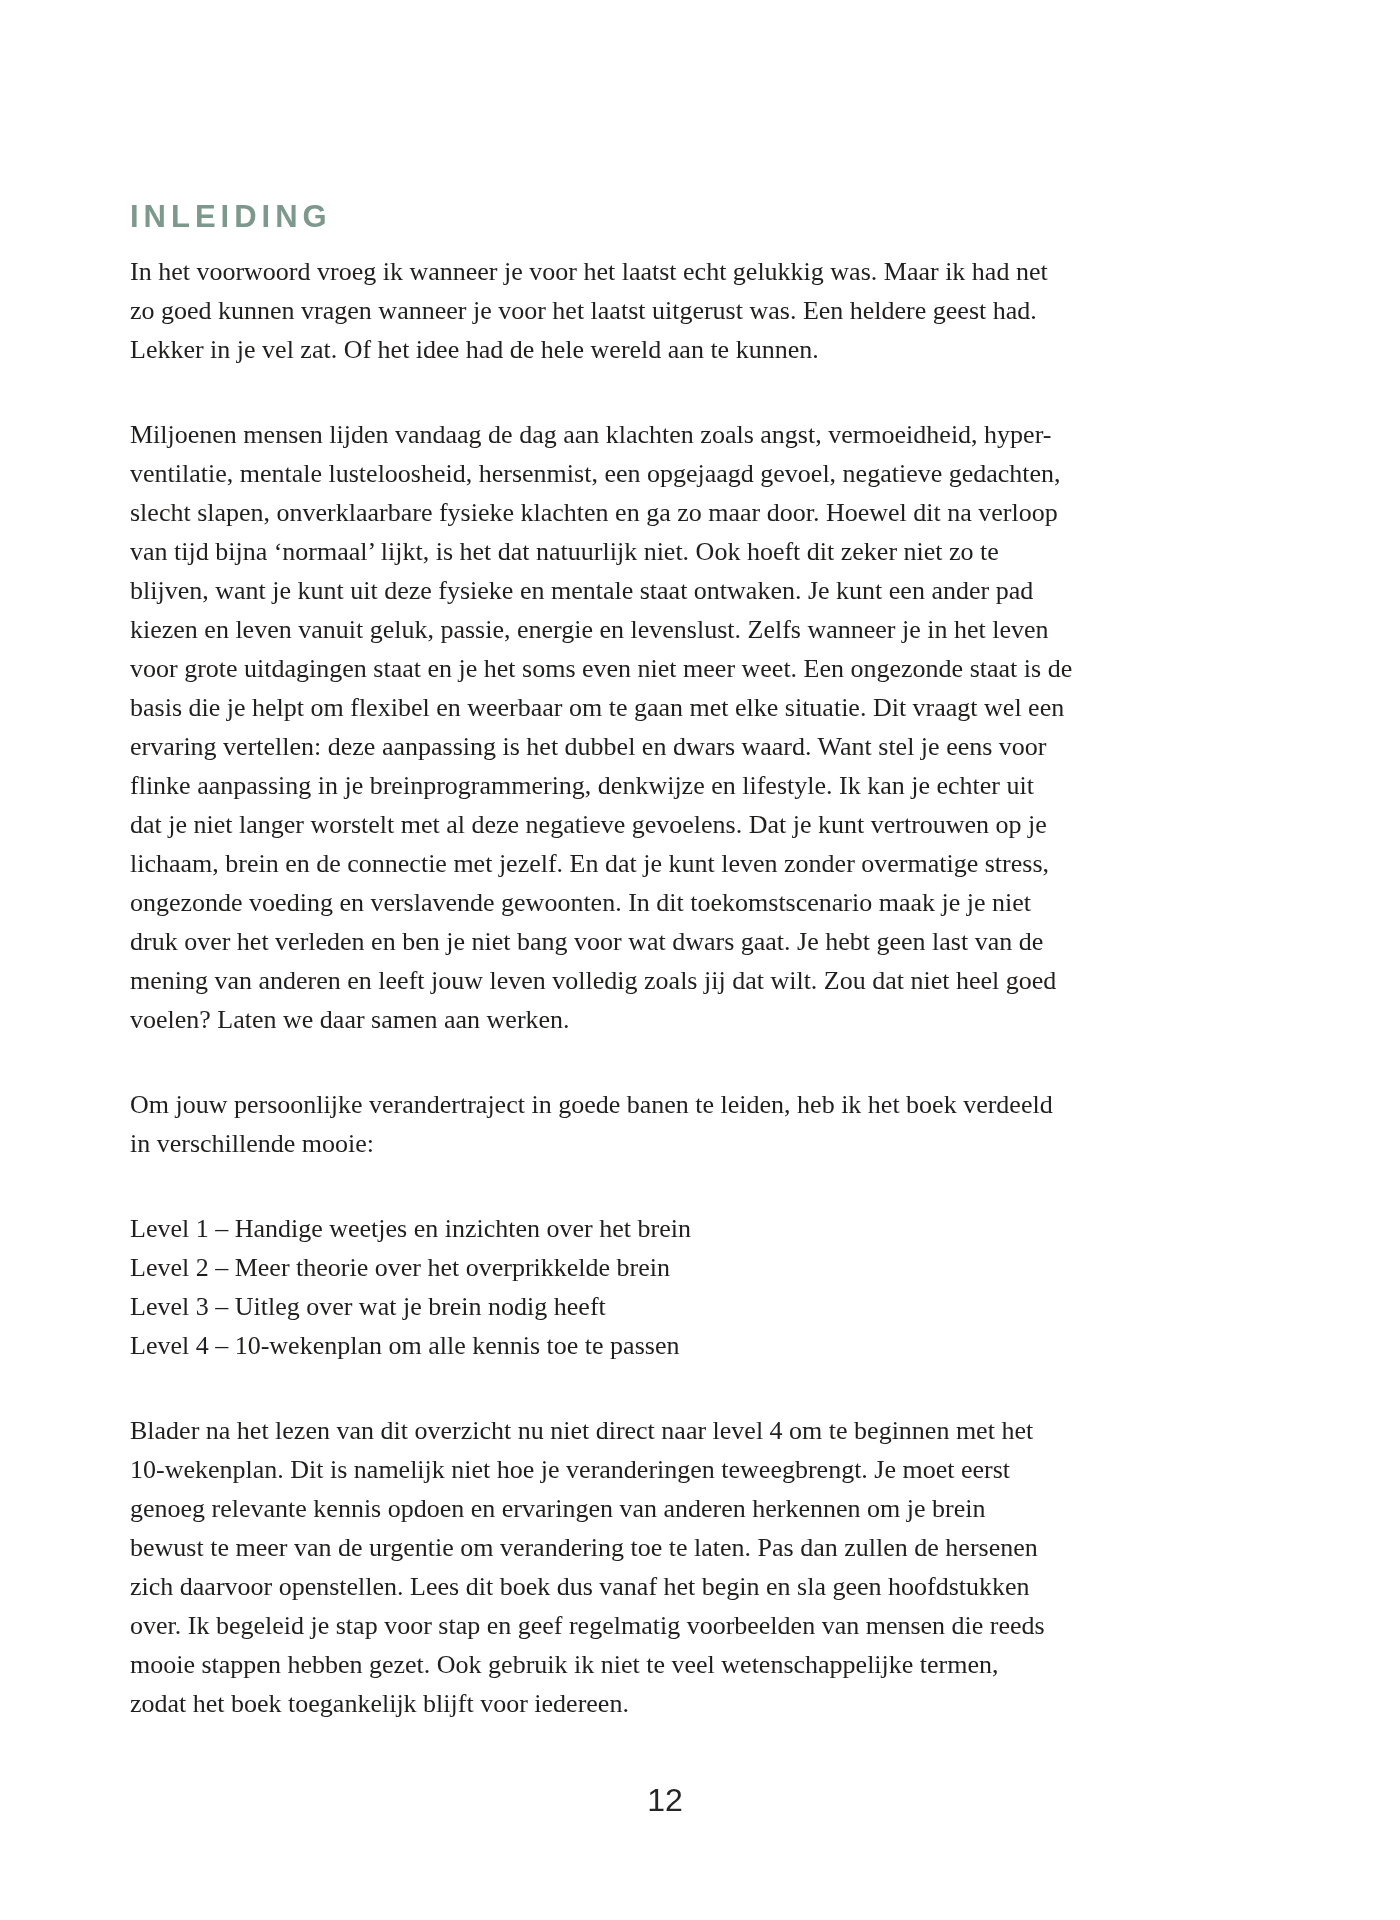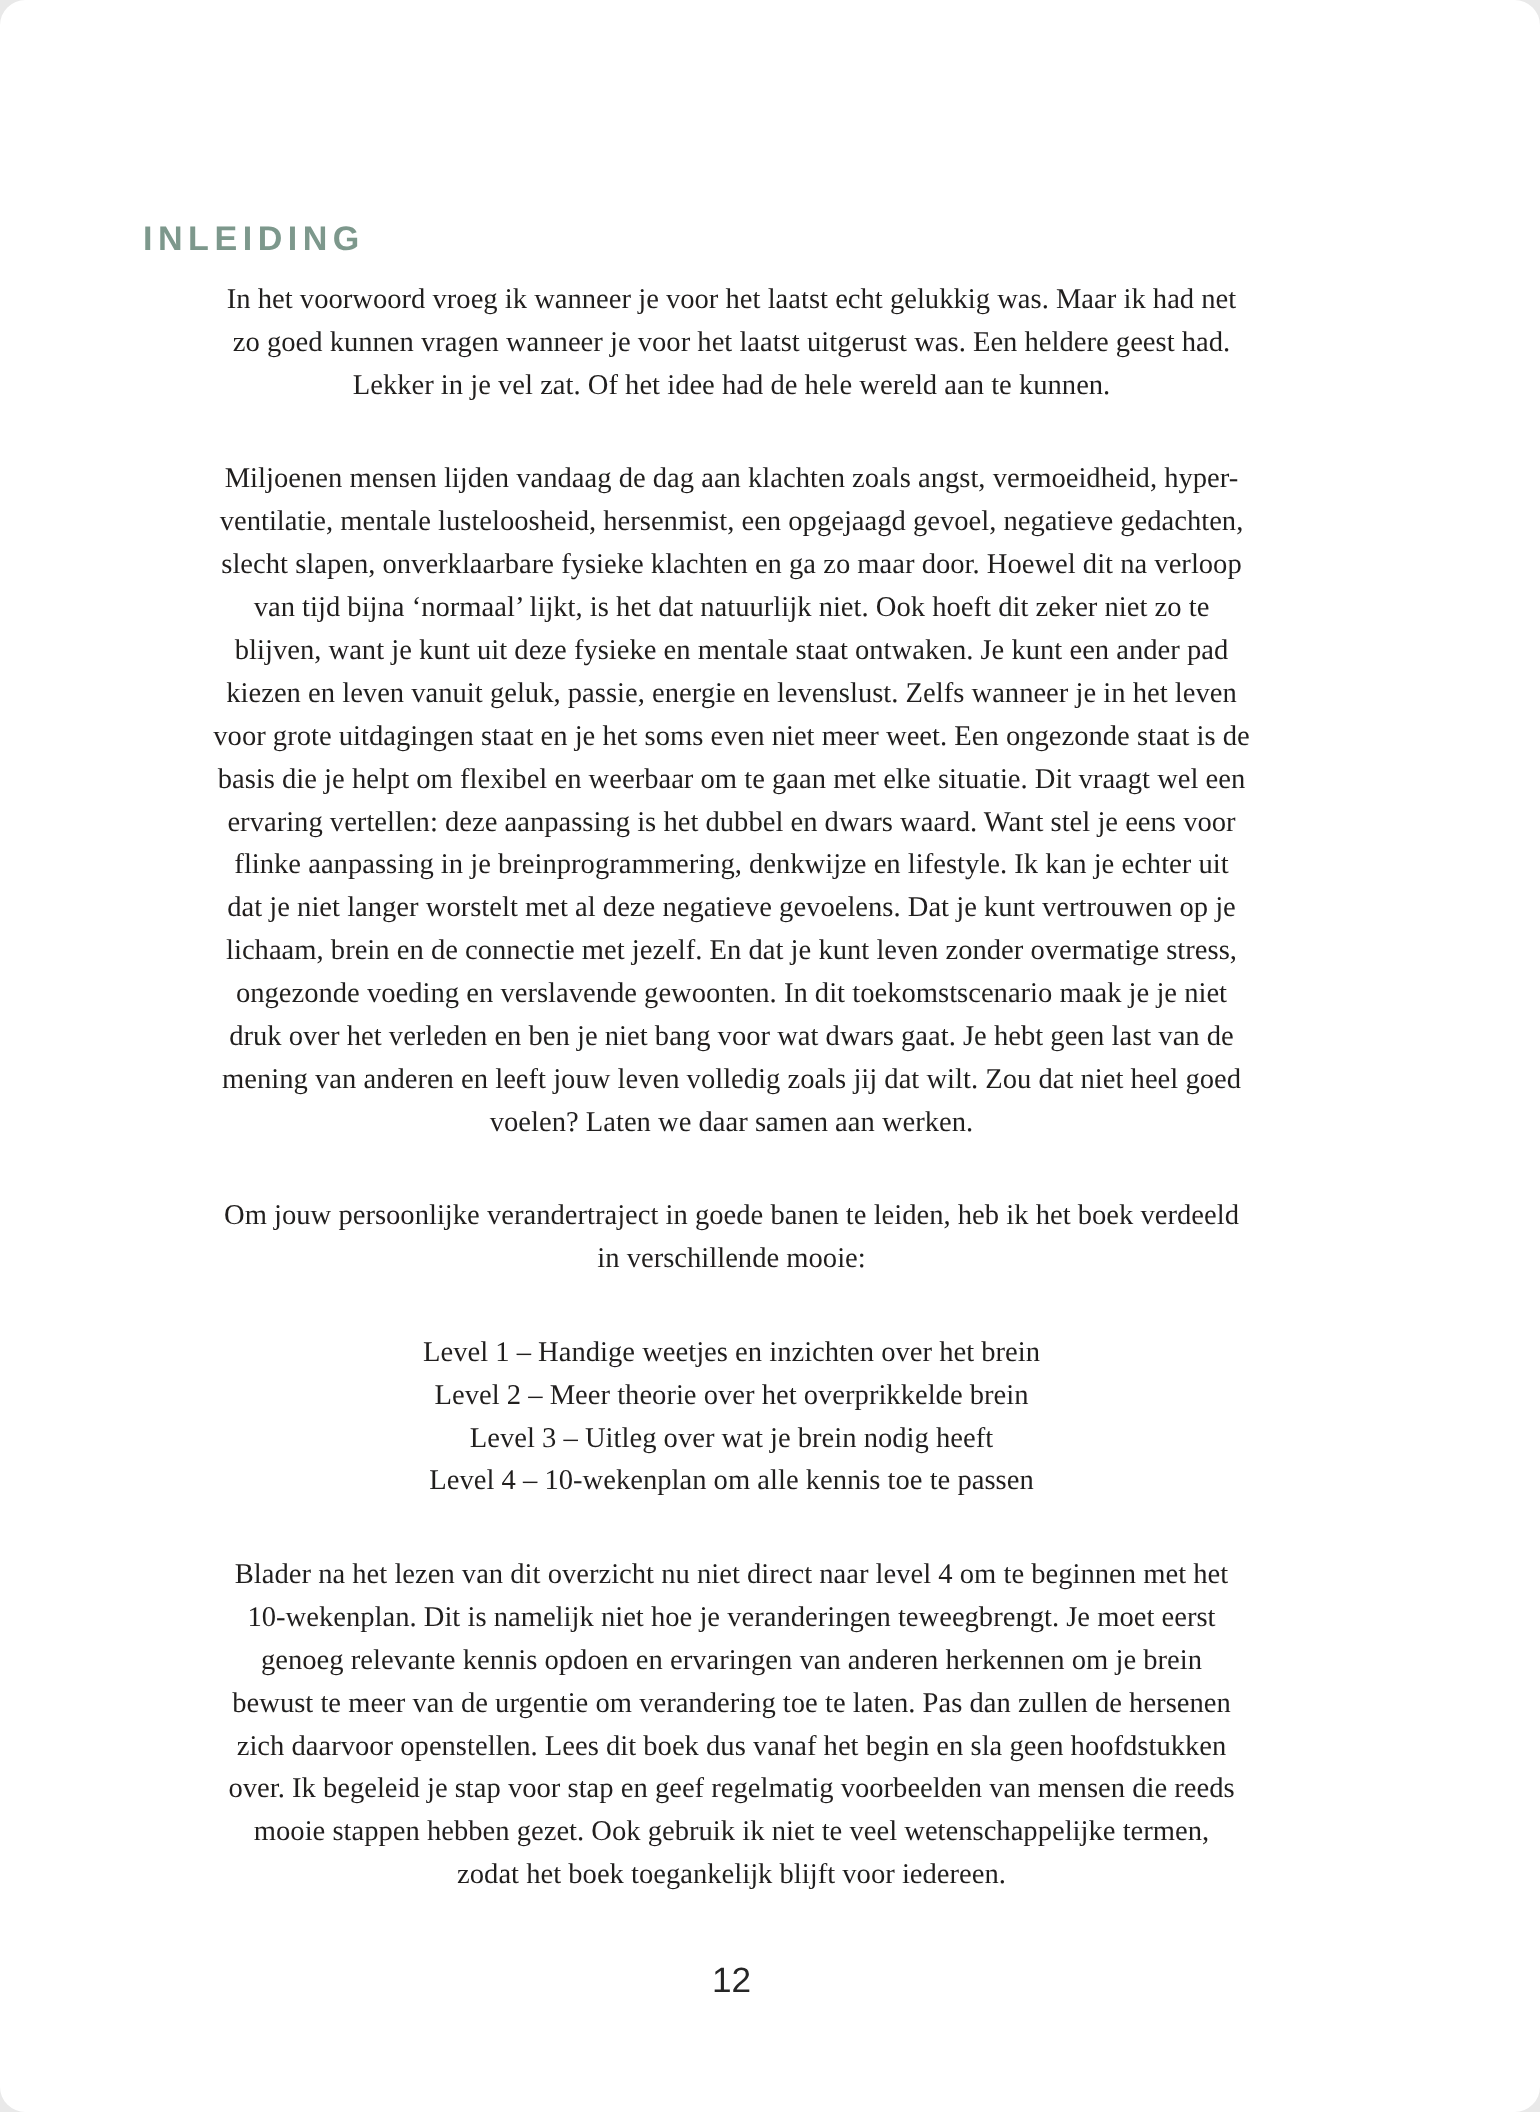--- a/index.html
+++ b/index.html
@@ -10,21 +10,20 @@
   }
   html, body { margin: 0; padding: 0; }
   body { background: #e9e9e9; }
   .page {
     position: relative;
     width: 1400px;
     height: 1920px;
     background: var(--page-bg);
     overflow: hidden;
     font-family: "Liberation Serif", serif;
-    border-radius: 23px;
   }
   .heading {
     position: absolute;
     left: 130px;
     top: 178px;
     font-family: "Liberation Sans", sans-serif;
     font-size: 31px;
     font-weight: 700;
     letter-spacing: 5px;
     color: var(--heading-color);
@@ -37,21 +36,20 @@
     width: 1070px;
   }
   .block { margin: 0 0 46px 0; }
   .block:last-child { margin-bottom: 0; }
   .line {
     font-family: "Liberation Serif", serif;
     font-size: 26px;
     line-height: 39px;
     color: var(--text-color);
     white-space: nowrap;
-    text-align: center;
   }
   .page-number {
     position: absolute;
     left: 130px;
     top: 1782px;
     width: 1070px;
     text-align: center;
     font-family: Liberation Sans, sans-serif;
     font-size: 32px;
     color: var(--pagenum-color);

